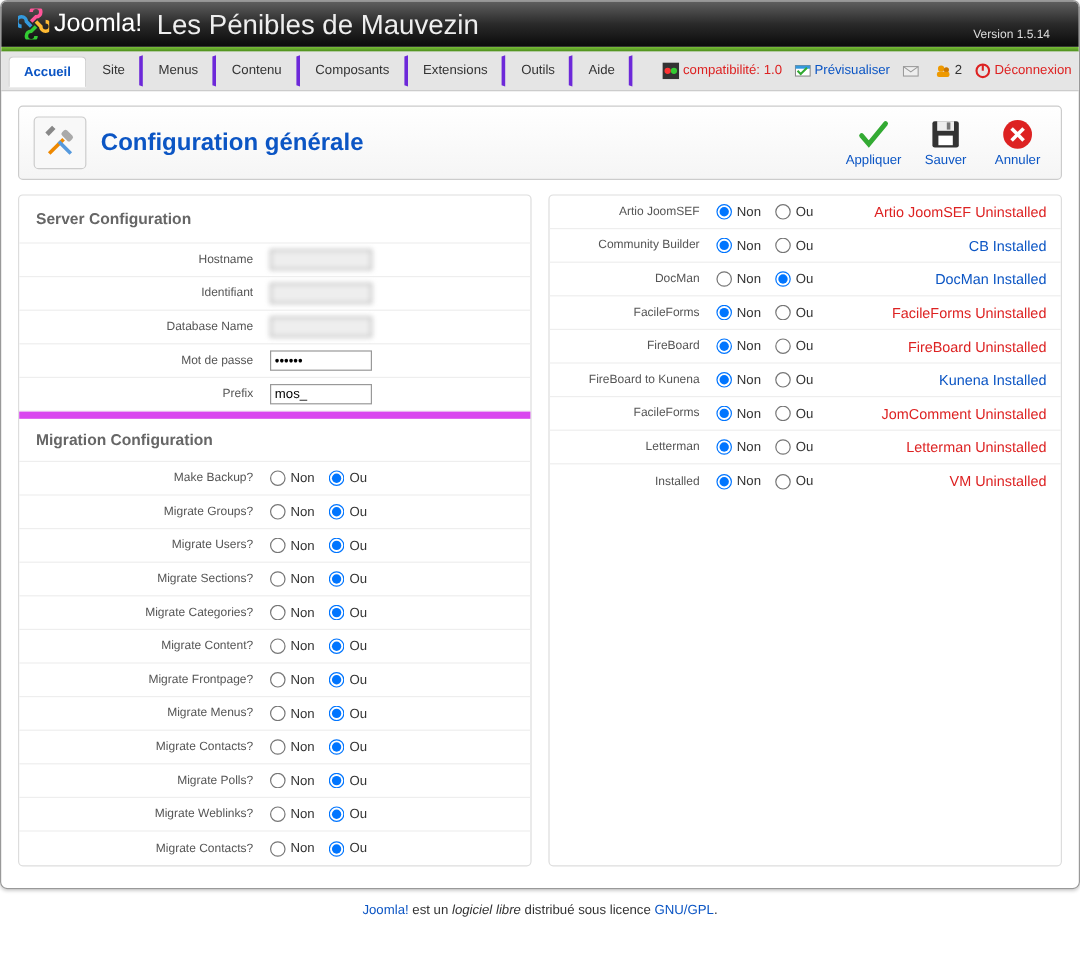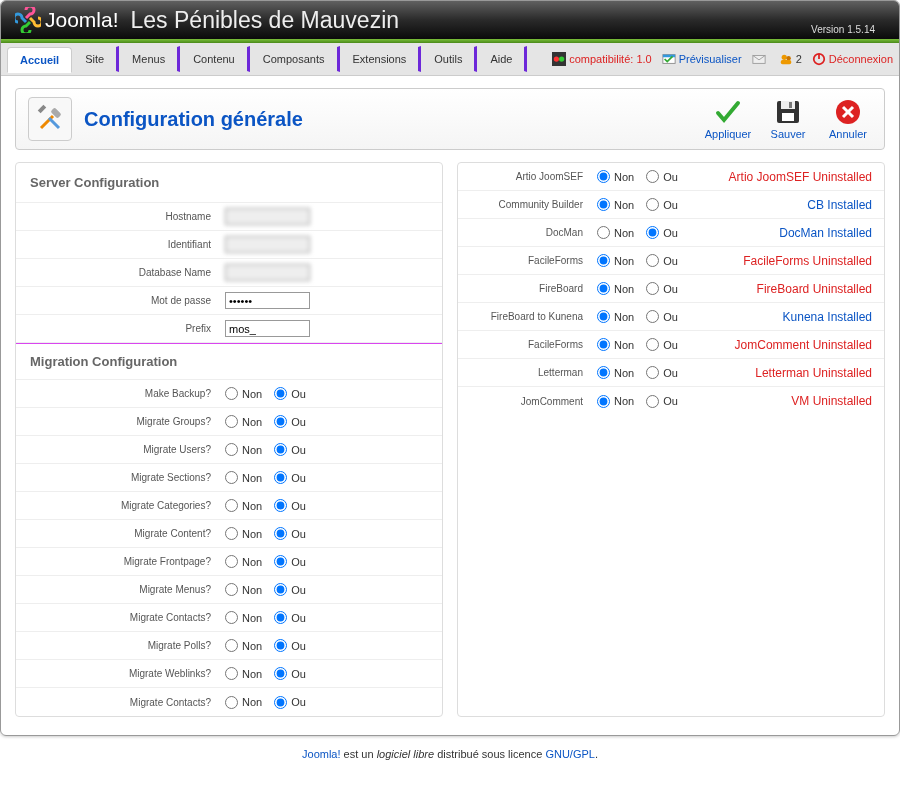--- a/index.html
+++ b/index.html
@@ -41,21 +41,21 @@
 .panel { flex: 1; border: 1px solid #ddd; border-radius: 4px; }
 .panel-title { font-size: 13px; font-weight: bold; color: #666; padding: 12px 14px; border-bottom: 1px solid #eee; }
 .row { display: flex; align-items: center; border-bottom: 1px solid #eee; height: 28px; }
 .row:last-child { border-bottom: none; }
 .row .lbl { width: 205px; text-align: right; padding-right: 10px; color: #555; font-size: 10px; }
 .row .val { flex: 1; display: flex; align-items: center; padding-left: 4px; }
 .row .val input[type=text], .row .val input[type=password] { width: 85px; height: 17px; border: 1px solid #999; font-size: 11px; padding: 0 3px; }
 .radio-group { display: flex; align-items: center; gap: 4px; font-size: 11px; }
 .radio-group input { margin: 0; }
 .radio-group label { margin-right: 8px; }
-.subheader { font-size: 13px; font-weight: bold; color: #666; padding: 10px 14px; border-bottom: 1px solid #eee; border-top: 1px solid #d946ef; }
+.subheader { font-size: 13px; font-weight: bold; color: #666; padding: 10px 14px; border-bottom: 1px solid #eee; border-top: 6px solid #d946ef; }
 .status { margin-left: auto; padding-right: 12px; font-size: 12px; }
 .status.red { color: #d22; }
 .status.blue { color: #0b55c4; }
 .blurred { filter: blur(2px); color: #999; background: #eee; }
 
 
 .footer { text-align: center; font-size: 11px; padding: 12px 0 16px; color: #333; }
 .footer a { color: #0b55c4; text-decoration: none; }
 .footer em { font-style: italic; }
 </style>
@@ -436,21 +436,21 @@
                 <span class="radio-group">
                   <input type="radio" name="ext7" checked="" style="">
                   <label>Non</label>
                   <input type="radio" name="ext7" style="">
                   <label>Ou</label>
                 </span>
                 <span class="status red">Letterman Uninstalled</span>
               </div>
             </div>
             <div class="row">
-              <div class="lbl" style="width:135px">JomComment</div>
+              <div class="lbl" style="width:135px">Installed</div>
               <div class="val">
                 <span class="radio-group">
                   <input type="radio" name="ext8" checked="" style="">
                   <label>Non</label>
                   <input type="radio" name="ext8" style="">
                   <label>Ou</label>
                 </span>
                 <span class="status red">VM Uninstalled</span>
               </div>
             </div>

